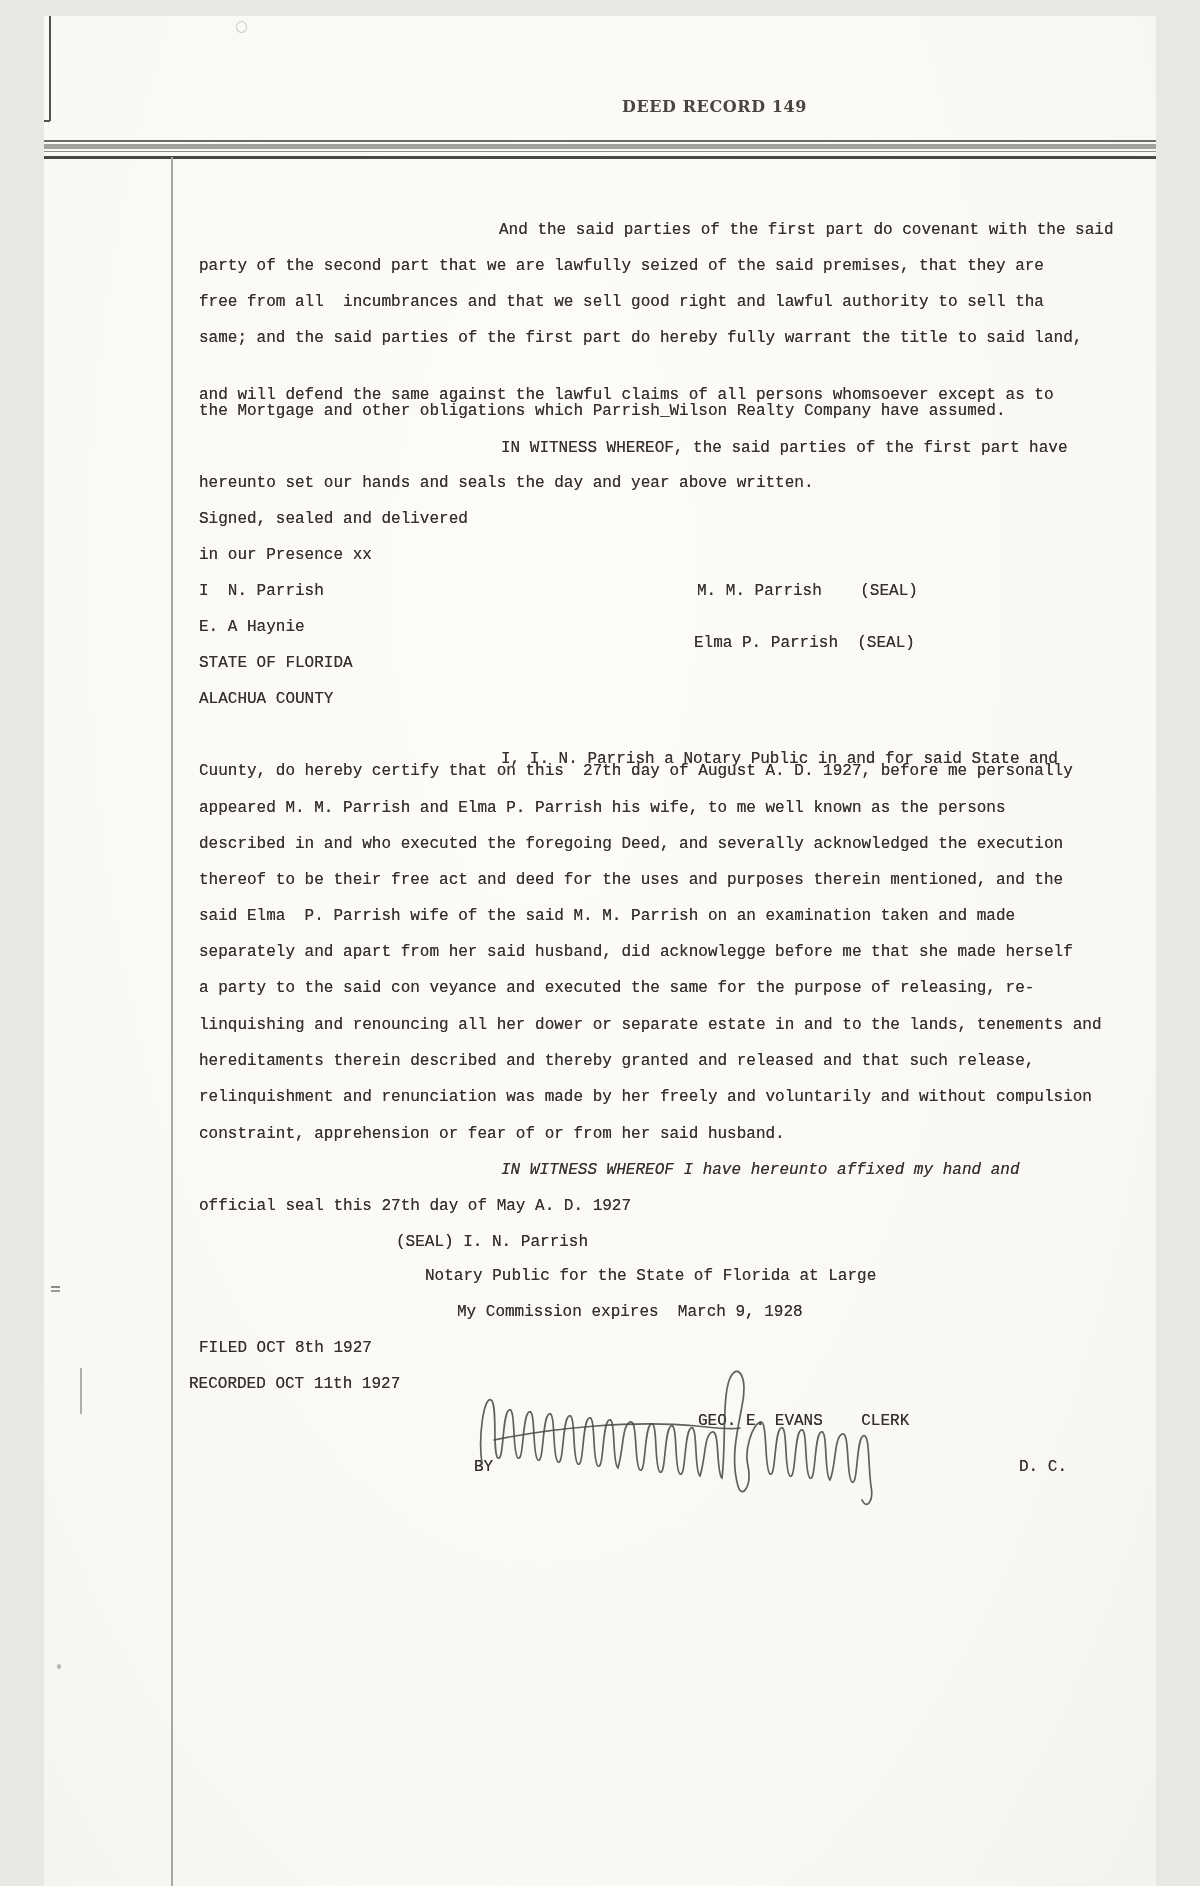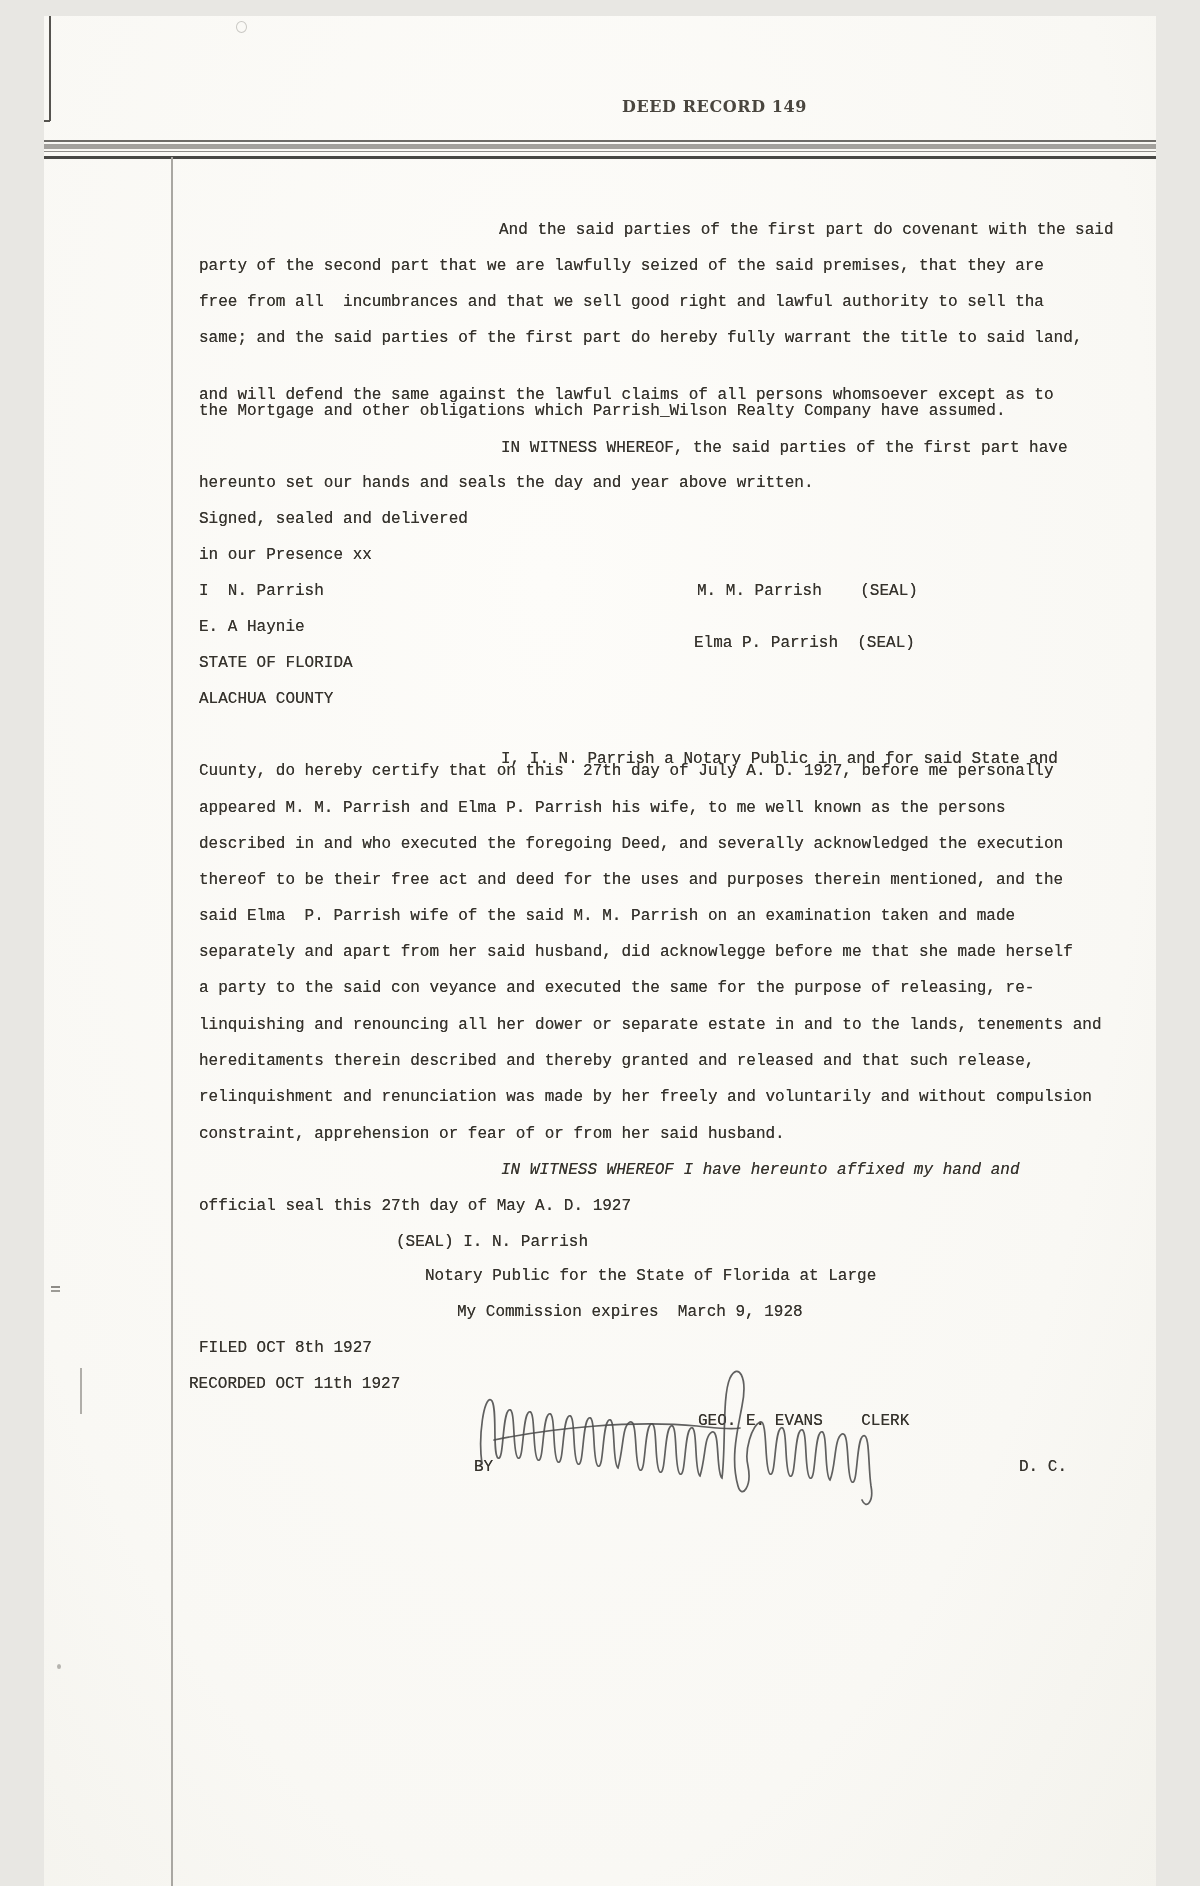--- a/index.html
+++ b/index.html
@@ -90,21 +90,21 @@
       <div class="tline" style="left: 155px; top: 456px;">hereunto set our hands and seals the day and year above written.</div>
       <div class="tline" style="left: 155px; top: 492px;">Signed, sealed and delivered</div>
       <div class="tline" style="left: 155px; top: 528px;">in our Presence xx</div>
       <div class="tline" style="left: 155px; top: 564px;">I  N. Parrish</div>
       <div class="tline" style="left: 653px; top: 564px;">M. M. Parrish    (SEAL)</div>
       <div class="tline" style="left: 155px; top: 600px;">E. A Haynie</div>
       <div class="tline" style="left: 650px; top: 616px;">Elma P. Parrish  (SEAL)</div>
       <div class="tline" style="left: 155px; top: 636px;">STATE OF FLORIDA</div>
       <div class="tline" style="left: 155px; top: 672px;">ALACHUA COUNTY</div>
       <div class="tline" style="left: 457px; top: 732px;">I, I. N. Parrish a Notary Public in and for said State and</div>
-      <div class="tline" style="left: 155px; top: 744px;">Cuunty, do hereby certify that on this  27th day of July A. D. 1927, before me personally</div>
+      <div class="tline" style="left: 155px; top: 744px;">Cuunty, do hereby certify that on this  27th day of August A. D. 1927, before me personally</div>
       <div class="tline" style="left: 155px; top: 781px; text-align: center;">appeared M. M. Parrish and Elma P. Parrish his wife, to me well known as the persons</div>
       <div class="tline" style="left: 155px; top: 817px;">described in and who executed the foregoing Deed, and severally acknowledged the execution</div>
       <div class="tline" style="left: 155px; top: 853px;">thereof to be their free act and deed for the uses and purposes therein mentioned, and the</div>
       <div class="tline" style="left: 155px; top: 889px;">said Elma  P. Parrish wife of the said M. M. Parrish on an examination taken and made</div>
       <div class="tline" style="left: 155px; top: 925px;">separately and apart from her said husband, did acknowlegge before me that she made herself</div>
       <div class="tline" style="left: 155px; top: 961px;">a party to the said con veyance and executed the same for the purpose of releasing, re-</div>
       <div class="tline" style="left: 155px; top: 998px;">linquishing and renouncing all her dower or separate estate in and to the lands, tenements and</div>
       <div class="tline" style="left: 155px; top: 1034px;">hereditaments therein described and thereby granted and released and that such release,</div>
       <div class="tline" style="left: 155px; top: 1070px;">relinquishment and renunciation was made by her freely and voluntarily and without compulsion</div>
       <div class="tline" style="left: 155px; top: 1107px;">constraint, apprehension or fear of or from her said husband.</div>

